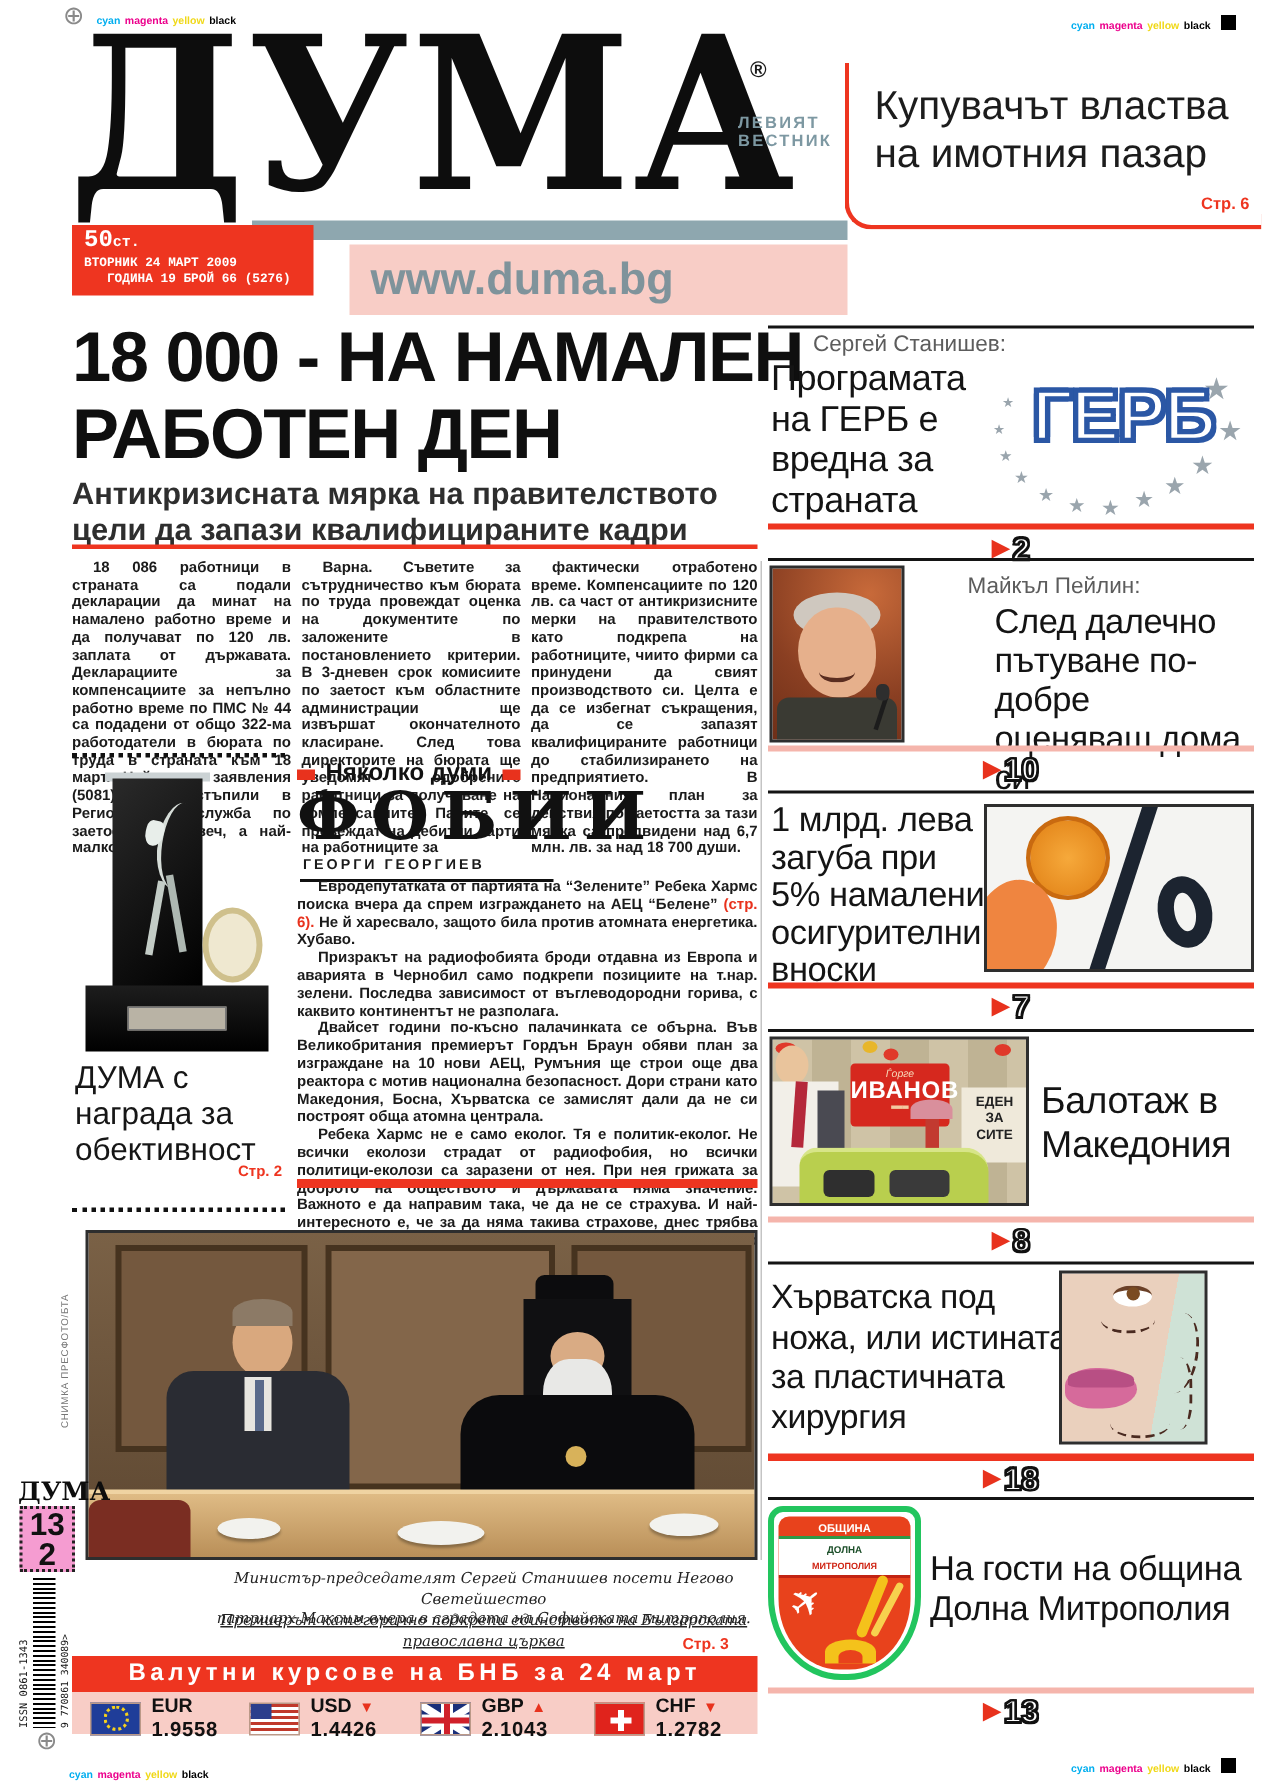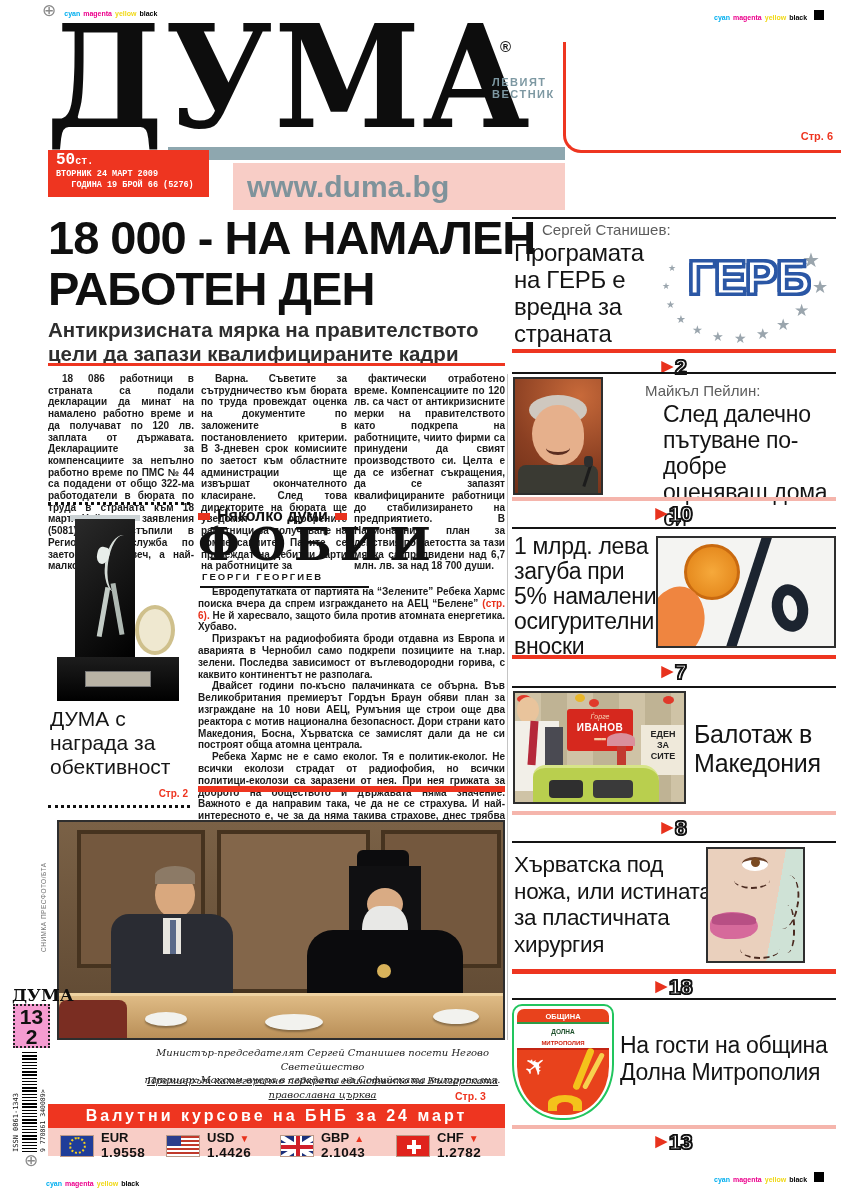--- a/index.html
+++ b/index.html
@@ -122,20 +122,22 @@
     <span class="blacksq" style="margin-left:4px;"></span>
   </div>
 
   <div class="abs tealbar" style="left:168px;top:147px;width:397px;height:13px;"></div>
   <div class="abs logo" style="left:46px;top:2px;">ДУМА</div>
   <div class="abs" style="left:500px;top:38px;font-size:15px;font-weight:bold;">®</div>
   <div class="abs tagline preline" style="left:492px;top:76px;">ЛЕВИЯТ
 ВЕСТНИК</div>
 
   <div class="abs teaserbox" style="left:563px;top:42px;width:275px;height:108px;">
+    <div class="abs teaser-h preline" style="left:17px;top:12px;">Купувачът властва
+на имотния пазар</div>
     <div class="abs pageref" style="right:8px;bottom:8px;">Стр. 6</div>
   </div>
 
   <div class="abs issuebar" style="left:48px;top:150px;width:161px;height:47px;padding:3px 0 0 8px;box-sizing:border-box;font-family:Liberation Mono, monospace;">
     <div style="line-height:15px;">
       <span style="font-size:16px;font-weight:bold;">50</span><span style="font-size:10px;font-weight:bold;">ст.</span>
     </div>
     <div style="font-size:8.5px;font-weight:bold;line-height:11px;">ВТОРНИК 24 МАРТ 2009</div>
     <div style="font-size:8.5px;font-weight:bold;line-height:11px;text-align:center;">ГОДИНА 19 БРОЙ 66 (5276)</div>
   </div>
@@ -162,21 +164,21 @@
       <div class="abs" style="left:44px;top:32px;width:12px;height:17px;background:#e8eeea;border-radius:40% 40% 60% 60%;transform:rotate(14deg);"></div>
       <div class="abs" style="left:48px;top:72px;width:5px;height:50px;background:#c3ccc6;transform:rotate(10deg);"></div>
       <div class="abs" style="left:62px;top:68px;width:5px;height:52px;background:#aeb8b2;transform:rotate(-10deg);"></div>
       <div class="abs" style="right:8px;top:90px;width:32px;height:42px;border:4px solid #cfc08c;border-radius:50%;background:#efe8d0;"></div>
       <div class="abs" style="left:4px;bottom:0;width:122px;height:44px;background:linear-gradient(#1d1d1d,#000);"></div>
       <div class="abs" style="left:32px;bottom:14px;width:64px;height:14px;background:#b9b3a5;border:1px solid #777;"></div>
     </div>
     <div class="abs award-h preline" style="left:2px;top:202px;">ДУМА с
 награда за
 обективност</div>
-    <div class="abs pageref" style="right:2px;bottom:6px;font-size:10px;">Стр. 2</div>
+    <div class="abs pageref" style="right:2px;bottom:18px;font-size:10px;">Стр. 2</div>
   </div>
 
   <div class="abs rubric" style="left:198px;top:507px;">
     <span class="rsq"></span>
     <span>Няколко думи</span>
     <span class="rsq"></span>
   </div>
   <div class="abs op-title" style="left:198px;top:519px;">ФОБИИ</div>
   <div class="abs" style="left:200px;top:566px;">
     <span class="op-author">ГЕОРГИ ГЕОРГИЕВ</span>
@@ -323,21 +325,21 @@
     <div class="abs" style="left:2px;top:2px;width:14px;height:8px;background:#e0392a;border-radius:50%;"></div>
     <div class="abs" style="left:60px;top:1px;width:10px;height:8px;background:#e8b62a;border-radius:50%;"></div>
     <div class="abs" style="left:74px;top:6px;width:10px;height:8px;background:#e0392a;border-radius:50%;"></div>
     <div class="abs" style="left:148px;top:3px;width:11px;height:8px;background:#e0392a;border-radius:50%;"></div>
     <div class="abs" style="left:2px;top:4px;width:22px;height:26px;background:#e9c49c;border-radius:50%;"></div>
     <div class="abs" style="left:0;top:28px;width:44px;height:70px;background:#f2efe8;"></div>
     <div class="abs" style="left:14px;top:28px;width:8px;height:44px;background:#b5283a;transform:rotate(4deg);"></div>
     <div class="abs" style="left:30px;top:34px;width:18px;height:64px;background:#4a4a52;"></div>
     <div class="abs" style="left:52px;top:16px;width:66px;height:42px;background:#d6281e;border-radius:3px;color:#fff;text-align:center;">
       <div style="font-size:7px;font-style:italic;line-height:9px;padding-top:3px;color:#f6d8b8;">Ѓорге</div>
-      <div style="font-size:10px;font-weight:bold;line-height:13px;letter-spacing:.5px;">ИВАНОВ</div>
+      <div style="font-size:16px;font-weight:bold;line-height:13px;letter-spacing:.5px;">ИВАНОВ</div>
       <div style="font-size:5px;color:#f3c9a0;line-height:7px;">▃▃▃</div>
     </div>
     <div class="abs preline" style="left:126px;top:32px;width:44px;height:50px;background:#efe9da;font-size:9px;font-weight:bold;color:#222;line-height:11px;text-align:center;padding-top:4px;box-sizing:border-box;">ЕДЕН
 ЗА
 СИТЕ</div>
     <div class="abs" style="left:92px;top:40px;width:28px;height:13px;background:#d98f9c;border-radius:50% 50% 0 0;"></div>
     <div class="abs" style="left:102px;top:53px;width:9px;height:26px;background:#c23a30;"></div>
     <div class="abs" style="left:18px;bottom:0;width:126px;height:34px;background:#b9cf4e;border-radius:12px 16px 0 0;border-top:3px solid #d7e588;"></div>
     <div class="abs" style="left:34px;bottom:4px;width:34px;height:18px;background:#2f2f2f;border-radius:4px;"></div>
     <div class="abs" style="left:78px;bottom:4px;width:40px;height:18px;background:#3a3a3a;border-radius:4px;"></div>
@@ -359,21 +361,21 @@
     <div class="abs" style="right:4px;top:26px;width:24px;height:54px;border-right:2px dashed #4a2a20;border-radius:50%;transform:rotate(8deg);"></div>
     <div class="abs" style="left:2px;bottom:22px;width:48px;height:27px;background:#d66a9b;border-radius:50% 60% 55% 45%;"></div>
     <div class="abs" style="left:4px;bottom:36px;width:44px;height:12px;background:#b84f84;border-radius:50% 60% 20% 20%;"></div>
     <div class="abs" style="left:32px;bottom:2px;width:40px;height:18px;border-bottom:2px dashed #4a2a20;border-radius:50%;"></div>
     <div class="abs" style="right:8px;bottom:8px;width:18px;height:48px;border-right:2px dashed #4a2a20;border-radius:40%;"></div>
   </div>
   <div class="abs sb-rule redrule" style="top:969px;height:5px;"></div>
   <div class="abs pagemark" style="top:975px;"><span class="tri"></span><span class="pg">18</span></div>
 
   <div class="abs sb-sep" style="top:998px;"></div>
-  <div class="abs" style="left:512px;top:1004px;width:102px;height:116px;background:#fff;border:2px solid #22c55e;border-radius:10px 10px 48% 48%;padding:3px;box-sizing:border-box;">
+  <div class="abs" style="left:512px;top:1004px;width:102px;height:116px;background:#fff;border:4px solid #22c55e;border-radius:10px 10px 48% 48%;padding:3px;box-sizing:border-box;">
     <div style="position:relative;width:100%;height:100%;background:#e8421c;border-radius:7px 7px 46% 46%;overflow:hidden;">
       <div style="font-size:7.5px;font-weight:bold;color:#fff;text-align:center;padding-top:3px;">ОБЩИНА</div>
       <div style="margin-top:1px;background:#fff;border-top:2px solid #2f9a47;border-bottom:2px solid #c22413;text-align:center;line-height:8px;padding:1px 0;">
         <span style="font-size:6.5px;font-weight:bold;color:#1d4f2a;">ДОЛНА</span><br>
         <span style="font-size:6px;font-weight:bold;color:#cf2413;">МИТРОПОЛИЯ</span>
       </div>
       <div class="abs" style="left:8px;top:42px;font-size:26px;color:#fff;transform:rotate(-38deg);">✈</div>
       <div class="abs" style="right:22px;top:38px;width:7px;height:44px;background:#f4c21b;transform:rotate(22deg);border-radius:4px;"></div>
       <div class="abs" style="right:13px;top:42px;width:5px;height:40px;background:#f7d14e;transform:rotate(28deg);border-radius:4px;"></div>
       <div class="abs" style="left:31px;bottom:4px;width:34px;height:16px;background:#f4c21b;border-radius:50% 50% 0 0;"></div>

